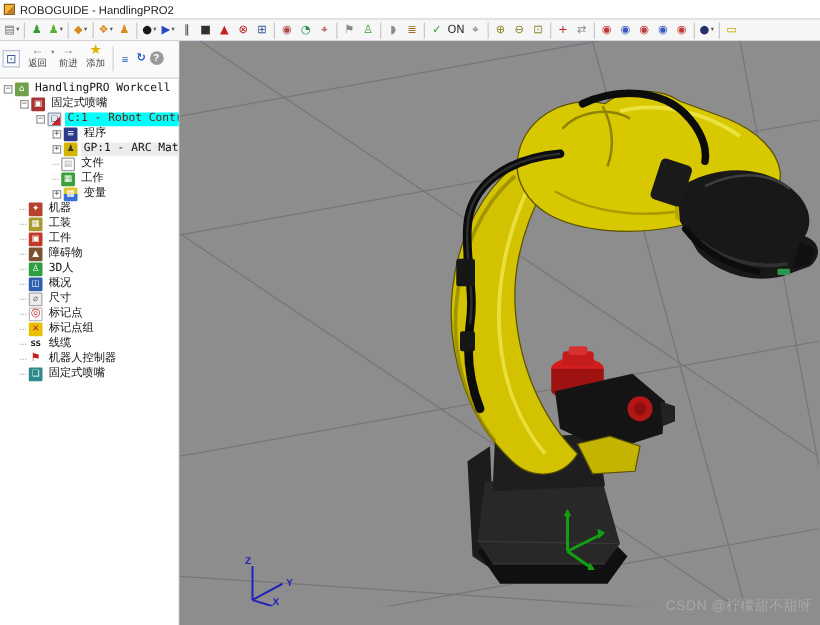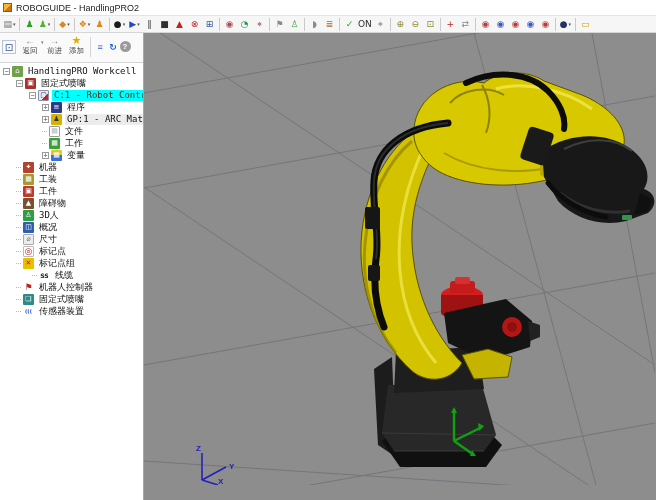--- a/index.html
+++ b/index.html
@@ -320,39 +320,34 @@
           <div class="trow" style="padding-left: 16px;">
             <span class="tdash"></span>
             <span class="ticon i-targets">◎</span>
             <span class="tlabel">标记点</span>
           </div>
           <div class="trow" style="padding-left: 16px;">
             <span class="tdash"></span>
             <span class="ticon i-target-groups">✕</span>
             <span class="tlabel">标记点组</span>
           </div>
-          <div class="trow" style="padding-left: 32px;">
+          <div class="trow" style="padding-left: 16px;">
             <span class="tdash"></span>
             <span class="ticon i-cables">SS</span>
             <span class="tlabel">线缆</span>
           </div>
           <div class="trow" style="padding-left: 16px;">
             <span class="tdash"></span>
             <span class="ticon i-nozzles">⚑</span>
             <span class="tlabel">机器人控制器</span>
           </div>
           <div class="trow" style="padding-left: 16px;">
             <span class="tdash"></span>
             <span class="ticon i-devices">❏</span>
             <span class="tlabel">固定式喷嘴</span>
-          </div>
-          <div class="trow" style="padding-left: 16px;">
-            <span class="tdash"></span>
-            <span class="ticon i-sensors">(((</span>
-            <span class="tlabel">传感器装置</span>
           </div>
         </div>
     </div>
 
     <div class="viewport">
       <svg width="511" height="452" viewBox="0 0 511 452">
 
         <g stroke="#76767a" stroke-width="1" fill="none">
           <path d="M0,60 L511,-32"></path>
           <path d="M0,155 L511,63"></path>
@@ -422,16 +417,17 @@
           <g stroke="#2222bb" stroke-width="1.6" fill="none">
             <path d="M58,447 L58,420"></path>
             <path d="M58,447 L82,434"></path>
             <path d="M58,447 L74,452"></path>
           </g>
           <text x="52" y="418" font-size="8" font-weight="bold" fill="#2222bb">Z</text>
           <text x="85" y="436" font-size="8" font-weight="bold" fill="#2222bb">Y</text>
           <text x="74" y="451" font-size="8" font-weight="bold" fill="#2222bb">X</text>
         </g>
       </svg>
+      <div class="watermark">CSDN @柠檬甜不甜呀</div>
     </div>
 
   </div>
 </div>
 
 </body></html>

